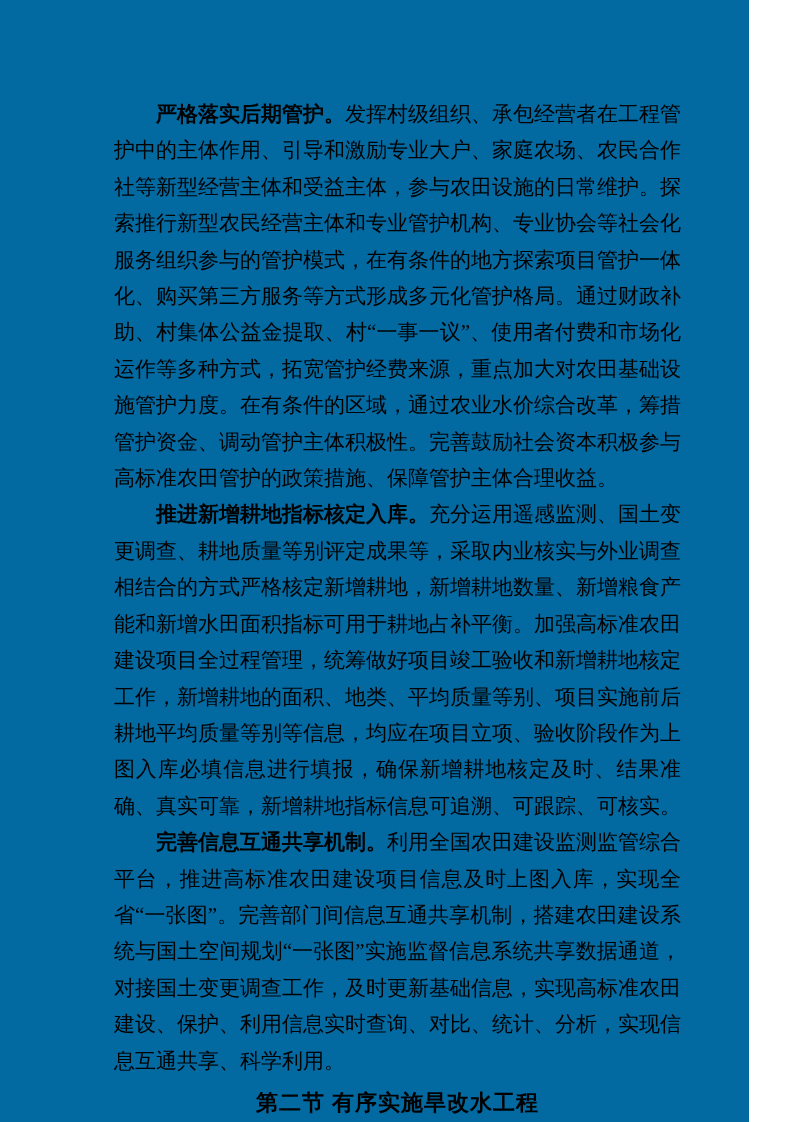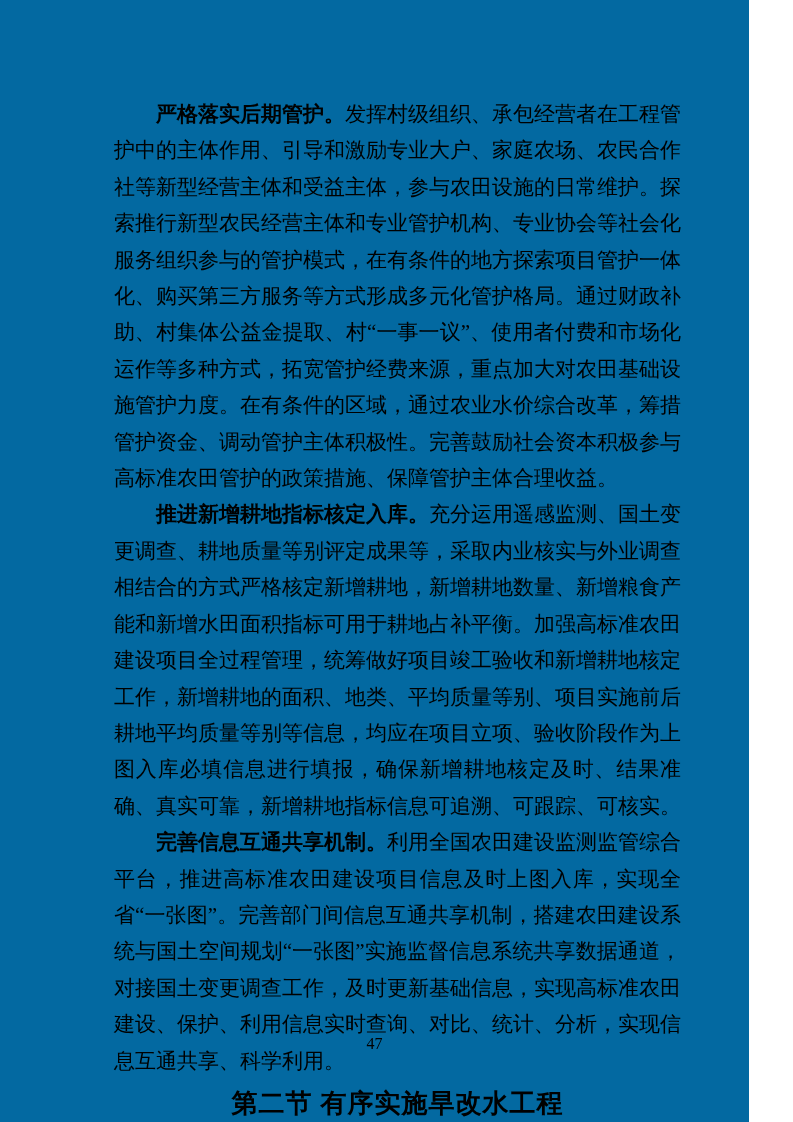--- a/index.html
+++ b/index.html
@@ -38,21 +38,21 @@
   .para-body {
     font-weight: normal;
   }
   .section-heading {
     margin: 6px 0 0 0;
     padding: 0;
     text-indent: 0;
     text-align: center;
     font-family: "Liberation Sans", sans-serif;
     font-weight: bold;
-    font-size: 26px;
+    font-size: 22px;
     line-height: 36px;
     letter-spacing: 1px;
   }
   .page-number {
     position: absolute;
     top: 1034px;
     left: 0;
     width: 100%;
     text-align: center;
     font-size: 16px;
@@ -63,14 +63,13 @@
 </head>
 <body>
 
 <div class="page">
   <div class="text-block">
     <p class="para"><span class="para-lead">严格落实后期管护。</span><span class="para-body">发挥村级组织、承包经营者在工程管护中的主体作用、引导和激励专业大户、家庭农场、农民合作社等新型经营主体和受益主体，参与农田设施的日常维护。探索推行新型农民经营主体和专业管护机构、专业协会等社会化服务组织参与的管护模式，在有条件的地方探索项目管护一体化、购买第三方服务等方式形成多元化管护格局。通过财政补助、村集体公益金提取、村“一事一议”、使用者付费和市场化运作等多种方式，拓宽管护经费来源，重点加大对农田基础设施管护力度。在有条件的区域，通过农业水价综合改革，筹措管护资金、调动管护主体积极性。完善鼓励社会资本积极参与高标准农田管护的政策措施、保障管护主体合理收益。</span></p>
     <p class="para"><span class="para-lead">推进新增耕地指标核定入库。</span><span class="para-body">充分运用遥感监测、国土变更调查、耕地质量等别评定成果等，采取内业核实与外业调查相结合的方式严格核定新增耕地，新增耕地数量、新增粮食产能和新增水田面积指标可用于耕地占补平衡。加强高标准农田建设项目全过程管理，统筹做好项目竣工验收和新增耕地核定工作，新增耕地的面积、地类、平均质量等别、项目实施前后耕地平均质量等别等信息，均应在项目立项、验收阶段作为上图入库必填信息进行填报，确保新增耕地核定及时、结果准确、真实可靠，新增耕地指标信息可追溯、可跟踪、可核实。</span></p>
     <p class="para"><span class="para-lead">完善信息互通共享机制。</span><span class="para-body">利用全国农田建设监测监管综合平台，推进高标准农田建设项目信息及时上图入库，实现全省“一张图”。完善部门间信息互通共享机制，搭建农田建设系统与国土空间规划“一张图”实施监督信息系统共享数据通道，对接国土变更调查工作，及时更新基础信息，实现高标准农田建设、保护、利用信息实时查询、对比、统计、分析，实现信息互通共享、科学利用。</span></p>
     <h2 class="section-heading">第二节 有序实施旱改水工程</h2>
   </div>
-  <div class="page-number">47</div>
 </div>
 
 </body></html>

